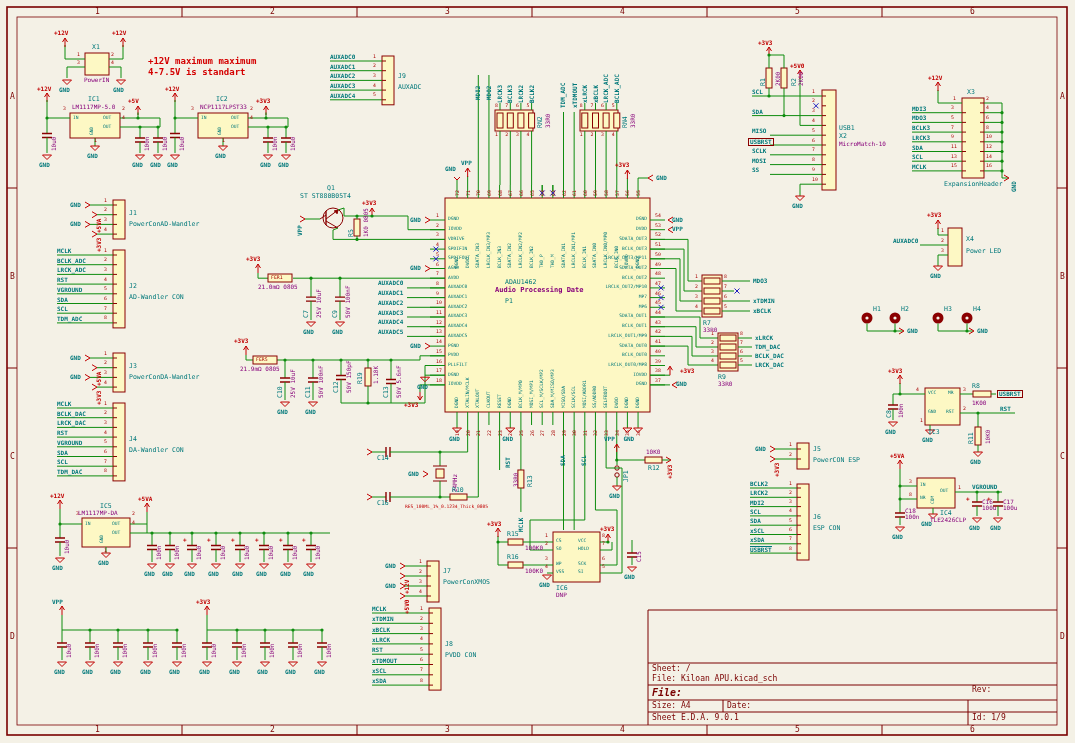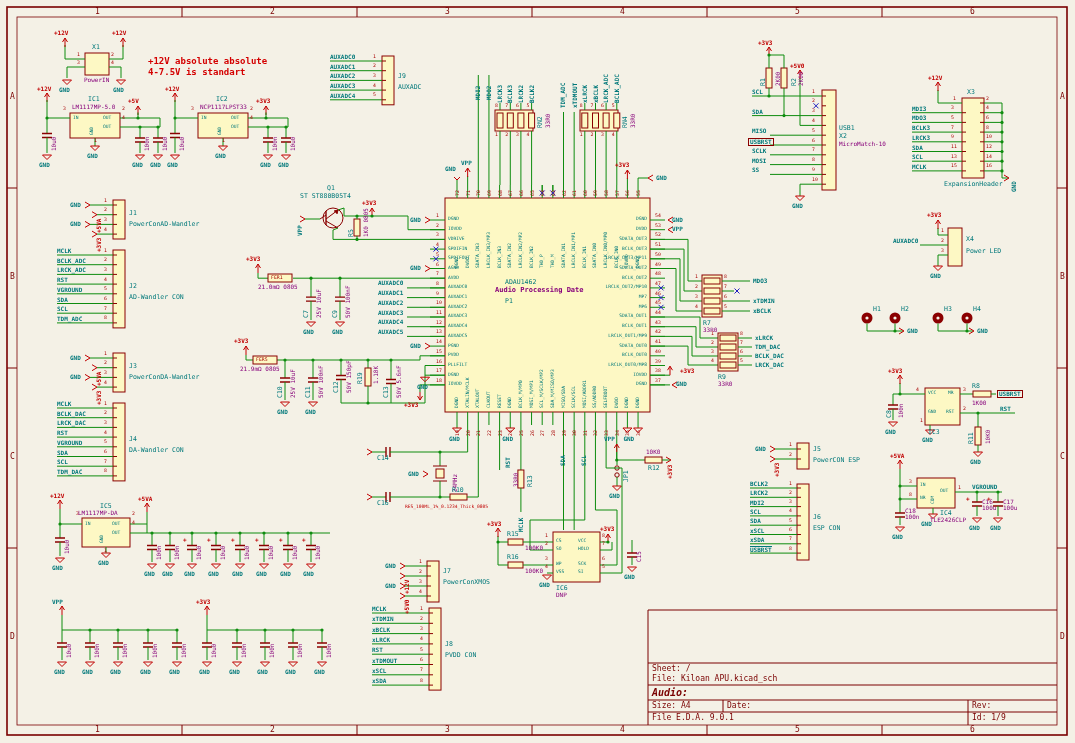--- a/index.html
+++ b/index.html
@@ -869,27 +869,27 @@
       <div class="t frame" style="left: 10px; top: 93px;">A</div>
       <div class="t frame" style="left: 1060px; top: 93px;">A</div>
       <div class="t frame" style="left: 10px; top: 273px;">B</div>
       <div class="t frame" style="left: 1060px; top: 273px;">B</div>
       <div class="t frame" style="left: 10px; top: 453px;">C</div>
       <div class="t frame" style="left: 1060px; top: 453px;">C</div>
       <div class="t frame" style="left: 10px; top: 633px;">D</div>
       <div class="t frame" style="left: 1060px; top: 633px;">D</div>
       <div class="t tb" style="left: 652px; top: 665px;">Sheet: /</div>
       <div class="t tb" style="left: 652px; top: 675px;">File: Kiloan APU.kicad_sch</div>
-      <div class="t tbT" style="left: 652px; top: 688px;">Audio:</div>
+      <div class="t tbT" style="left: 652px; top: 688px;">File:</div>
       <div class="t tb" style="left: 652px; top: 702px;">Size: A4</div>
       <div class="t tb" style="left: 727px; top: 702px;">Date:</div>
-      <div class="t tb" style="left: 972px; top: 702px;">Rev:</div>
-      <div class="t tb" style="left: 652px; top: 714px;">File E.D.A. 9.0.1</div>
+      <div class="t tb" style="left: 972px; top: 686px;">Rev:</div>
+      <div class="t tb" style="left: 652px; top: 714px;">Sheet E.D.A. 9.0.1</div>
       <div class="t tb" style="left: 972px; top: 714px;">Id: 1/9</div>
-      <div class="t note" style="left: 148px; top: 57px;">+12V absolute absolute</div>
+      <div class="t note" style="left: 148px; top: 57px;">+12V maximum maximum</div>
       <div class="t note" style="left: 148px; top: 68px;">4-7.5V is standart</div>
       <div class="t ref" style="left: 92px; top: 44px;">X1</div>
       <div class="t val" style="left: 84px; top: 77px;">PowerIN</div>
       <div class="t num" style="left: 77px; top: 53px;">1</div>
       <div class="t num" style="left: 77px; top: 61px;">3</div>
       <div class="t num" style="left: 111px; top: 53px;">2</div>
       <div class="t num" style="left: 111px; top: 61px;">4</div>
       <div class="t pwr" style="left: 54px; top: 30px;">+12V</div>
       <div class="t net" style="left: 59px; top: 87px;">GND</div>
       <div class="t pwr" style="left: 112px; top: 30px;">+12V</div>

